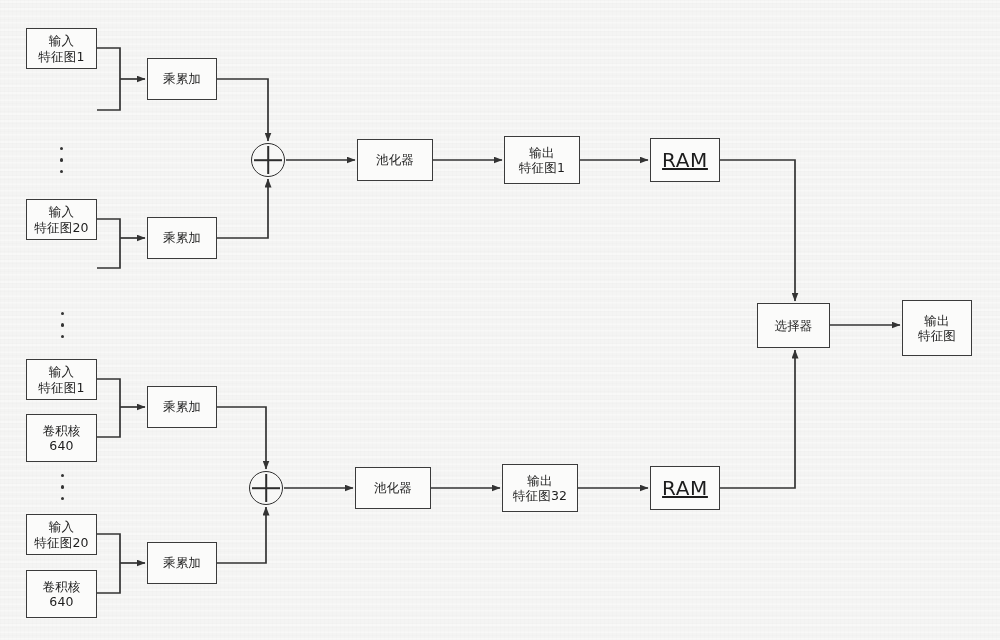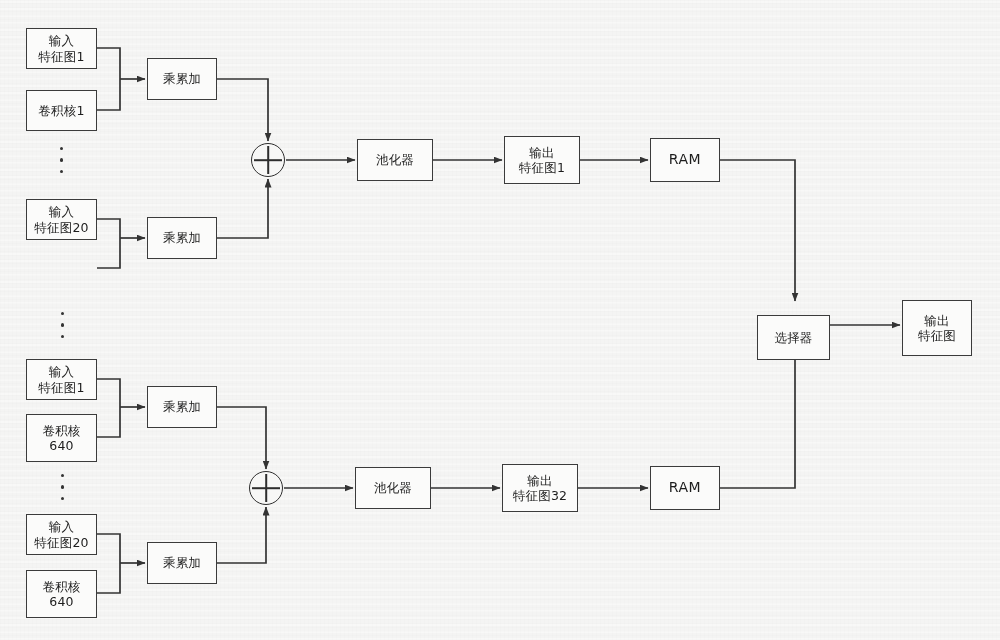--- a/index.html
+++ b/index.html
@@ -48,21 +48,21 @@
     color: #1d1d1d;
     line-height: 1.22;
     text-align: center;
     letter-spacing: 0.2px;
   }
   .node .ln {
     display: block;
     white-space: nowrap;
   }
   .cjk { font-size: 12.5px; }
-  .latin { font-size: 14px; letter-spacing: 0.6px; }
+  .latin { font-size: 20px; letter-spacing: 0.6px; text-decoration: underline; }
   .ellipsis {
     position: absolute;
     display: flex;
     flex-direction: column;
     align-items: center;
     justify-content: space-between;
     height: 26px;
   }
   .ellipsis i {
     display: block;
@@ -147,23 +147,20 @@
 
       <path d="M830,325 L900,325" marker-end="url(#arrowhead)"></path>
     </g>
   </svg>
 
   <div class="node" style="left:26px; top:28px; width:71px; height:41px;">
     <span class="ln cjk">输入</span>
     <span class="ln cjk">特征图1</span>
   </div>
 
-  <div class="node" style="left:26px; top:90px; width:71px; height:41px;">
-    <span class="ln cjk">卷积核1</span>
-  </div>
 
   <div class="node" style="left:147px; top:58px; width:70px; height:42px;">
     <span class="ln cjk">乘累加</span>
   </div>
 
   <div class="ellipsis" style="left:60px; top:147px;">
     <i></i>
     <i></i>
     <i></i>
   </div>
@@ -241,21 +238,21 @@
 
   <div class="node" style="left:502px; top:464px; width:76px; height:48px;">
     <span class="ln cjk">输出</span>
     <span class="ln cjk">特征图32</span>
   </div>
 
   <div class="node" style="left:650px; top:466px; width:70px; height:44px;">
     <span class="ln latin">RAM</span>
   </div>
 
-  <div class="node" style="left:757px; top:315px; width:73px; height:45px;">
+  <div class="node" style="left:757px; top:303px; width:73px; height:45px;">
     <span class="ln cjk">选择器</span>
   </div>
 
   <div class="node" style="left:902px; top:300px; width:70px; height:56px;">
     <span class="ln cjk">输出</span>
     <span class="ln cjk">特征图</span>
   </div>
 
 </div>
 

